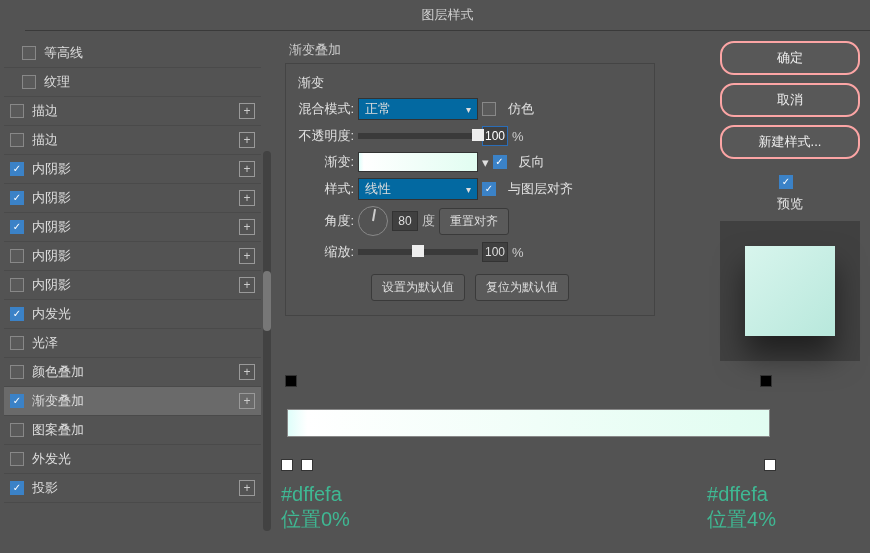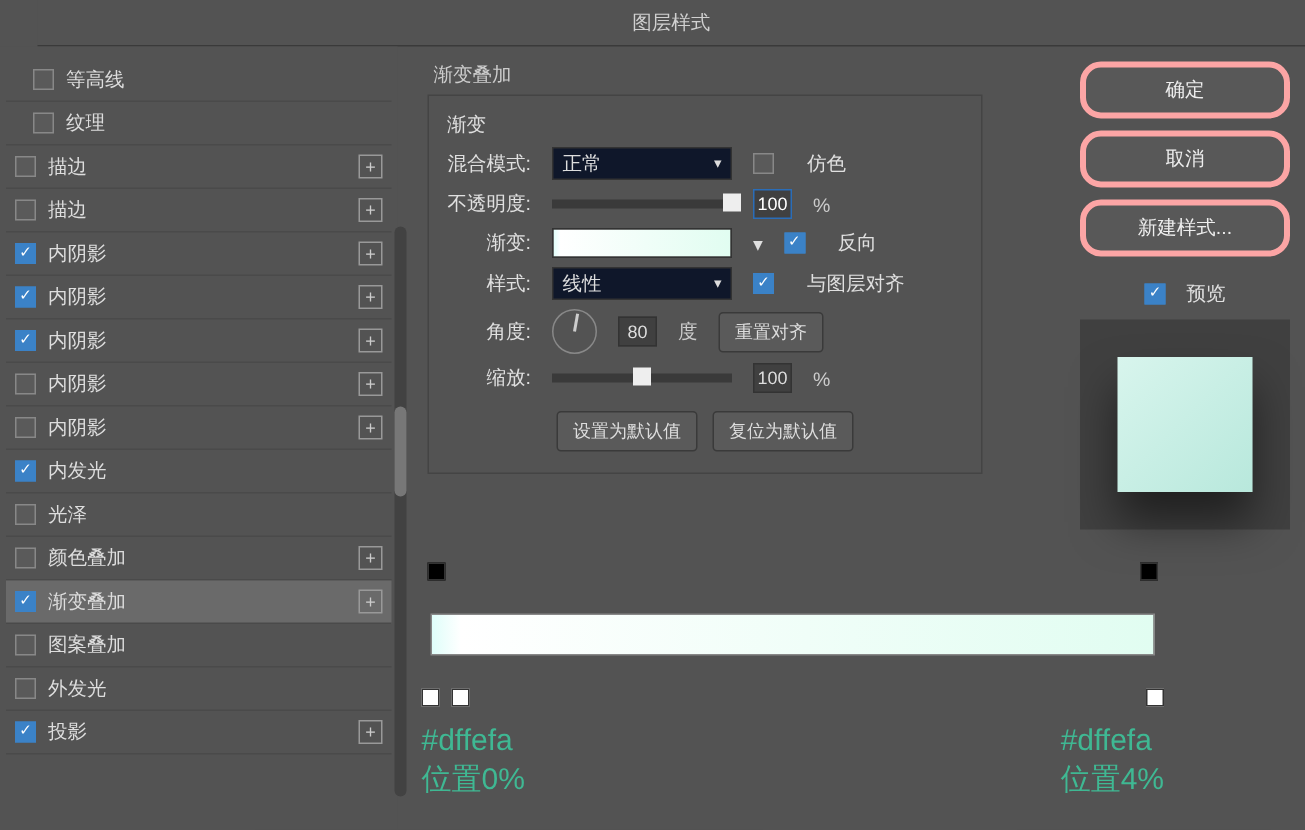--- a/index.html
+++ b/index.html
@@ -15,23 +15,23 @@
 .effect-label { flex: 1; color: #ddd; }
 .plus-icon { width: 16px; height: 16px; border: 1px solid #999; display: flex; align-items: center; justify-content: center; color: #ccc; font-size: 12px; cursor: pointer; }
 .indent { padding-left: 18px; justify-content: center; }
 .scrollbar { position: absolute; right: -6px; top: 120px; width: 8px; height: 380px; background: #424242; border-radius: 4px; }
 .scroll-thumb { background: #777; width: 100%; height: 60px; border-radius: 4px; margin-top: 120px; }
 
 .center { flex: 1; padding: 10px 16px; position: relative; }
 .group-title { color: #ccc; margin-bottom: 4px; padding-left: 8px; }
 .subgroup { border: 1px solid #444; padding: 10px 12px 14px; margin-left: 4px; width: 370px; }
 .subtitle { margin-bottom: 6px; }
-.form-row { display: flex; align-items: center; margin: 6px 0; gap: 14px; }
+.form-row { display: flex; align-items: center; margin: 6px 0; gap: 4px; }
 .form-label { width: 56px; text-align: right; }
-.select { background: #0f172a; border: 1px solid #333; color: #ddd; height: 22px; width: 120px; display: flex; align-items: center; justify-content: space-between; padding: 0 6px; cursor: pointer; }
+.select { background: #0369a1; border: 1px solid #333; color: #ddd; height: 22px; width: 120px; display: flex; align-items: center; justify-content: space-between; padding: 0 6px; cursor: pointer; }
 .select .caret { font-size: 10px; }
 .input-num { background: #404040; border: 1px solid #2a6db8; color: #fff; width: 26px; height: 20px; text-align: center; font-size: 12px; }
 .input-num.plain { border: 1px solid #333; color: #ddd; }
 .slider { flex: 1; height: 6px; background: #3a3a3a; position: relative; max-width: 120px; }
 .slider .thumb { position: absolute; top: -4px; width: 12px; height: 12px; background: #eee; transform: translateX(-50%); }
 .pct { color: #ccc; }
 .grad-preview { width: 120px; height: 20px; background: linear-gradient(90deg, #dffefa 0%, #ffffff 4%, #e1fdf1 100%); border: 1px solid #333; cursor: pointer; }
 .angle-dial { width: 30px; height: 30px; border: 1px solid #888; border-radius: 50%; position: relative; }
 .angle-dial::after { content: ""; position: absolute; width: 2px; height: 12px; background: #ccc; left: 50%; top: 2px; transform-origin: bottom center; transform: translateX(-50%) rotate(10deg); }
 .unit { color: #ccc; }
@@ -44,22 +44,22 @@
 .gstop { position: absolute; width: 12px; height: 12px; background: #fff; border: 1px solid #333; }
 .gstop.top { top: -16px; }
 .gstop.bottom { bottom: -16px; }
 .gstop.black { background: #000; }
 
 .annotations { display: flex; justify-content: space-between; margin-top: 28px; color: #3fb893; font-size: 20px; }
 .anno { text-align: left; }
 .anno .ln2 { display: block; }
 
 .right { width: 160px; padding: 10px; }
-.rbtn { width: 100%; background: #585858; border: 4px solid #fca5a5; color: #eee; padding: 6px 0; border-radius: 14px; margin-bottom: 8px; cursor: pointer; font-size: 13px; }
-.preview-chk { display: flex; align-items: center; justify-content: center; gap: 6px; margin: 8px 0; }
+.rbtn { width: 100%; background: #585858; border: 2px solid #fca5a5; color: #eee; padding: 6px 0; border-radius: 14px; margin-bottom: 8px; cursor: pointer; font-size: 13px; }
+.preview-chk { display: flex; align-items: center; justify-content: center; gap: 6px; margin: 8px 0; flex-direction: column; }
 .preview-img { width: 140px; height: 140px; background: #404040; display: flex; align-items: center; justify-content: center; margin-top: 6px; }
 .preview-sq { width: 90px; height: 90px; background: linear-gradient(135deg, #d8f5ed, #b8e8dc); box-shadow: 0 20px 30px rgba(0,0,0,0.5); }
 </style>
 </head>
 <body>
 
 <div class="titlebar">图层样式</div>
 
 <div class="main">
 

